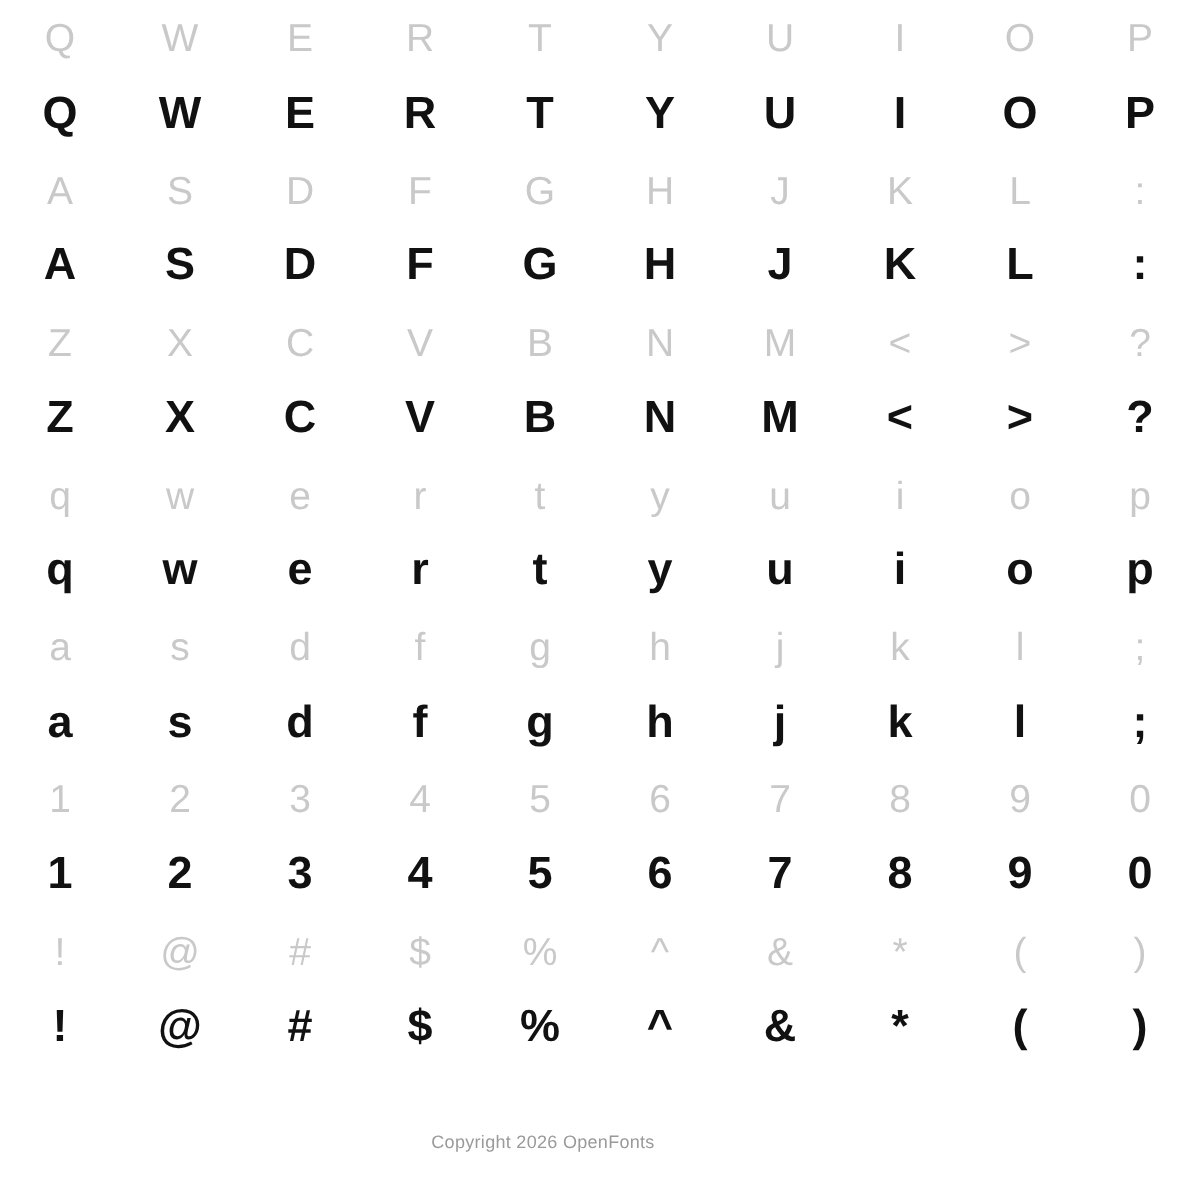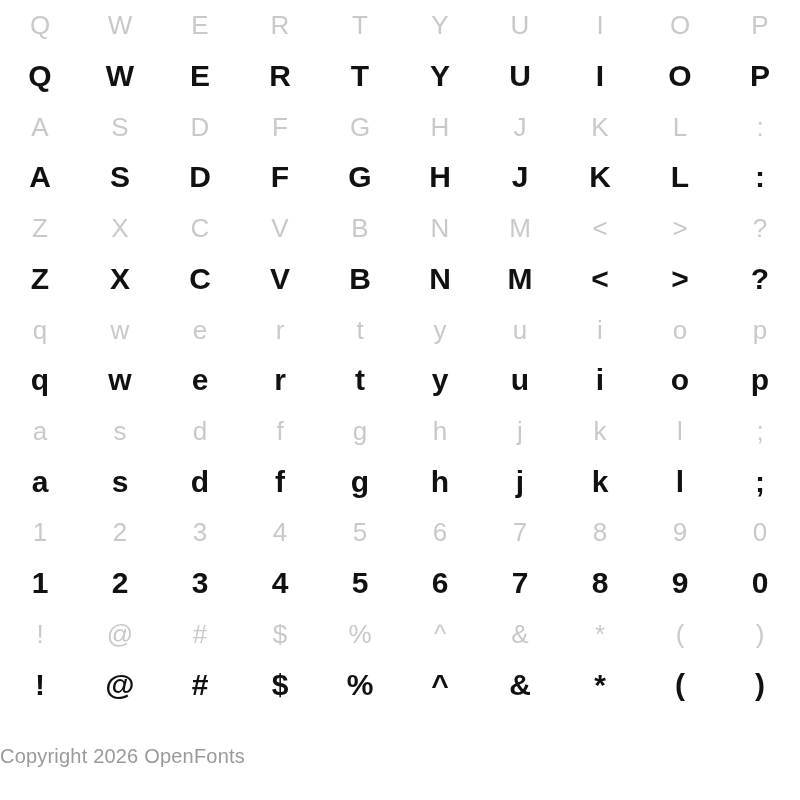--- a/index.html
+++ b/index.html
@@ -54,24 +54,24 @@
   .row-solid .cell {
     color: #111111;
     font-size: 30px;
     font-weight: 700;
   }
   .footer {
     position: absolute;
     left: 0;
     right: 0;
     bottom: 32px;
-    text-align: left;
+    text-align: center;
     padding-right: 76px;
     color: #9a9a9a;
-    font-size: 20px;
+    font-size: 12px;
     font-family: "Liberation Sans", sans-serif;
     letter-spacing: 0.2px;
   }
 </style>
 </head>
 <body>
 
 <div class="specimen">
   <div class="grid">
       <div class="row-pair">

